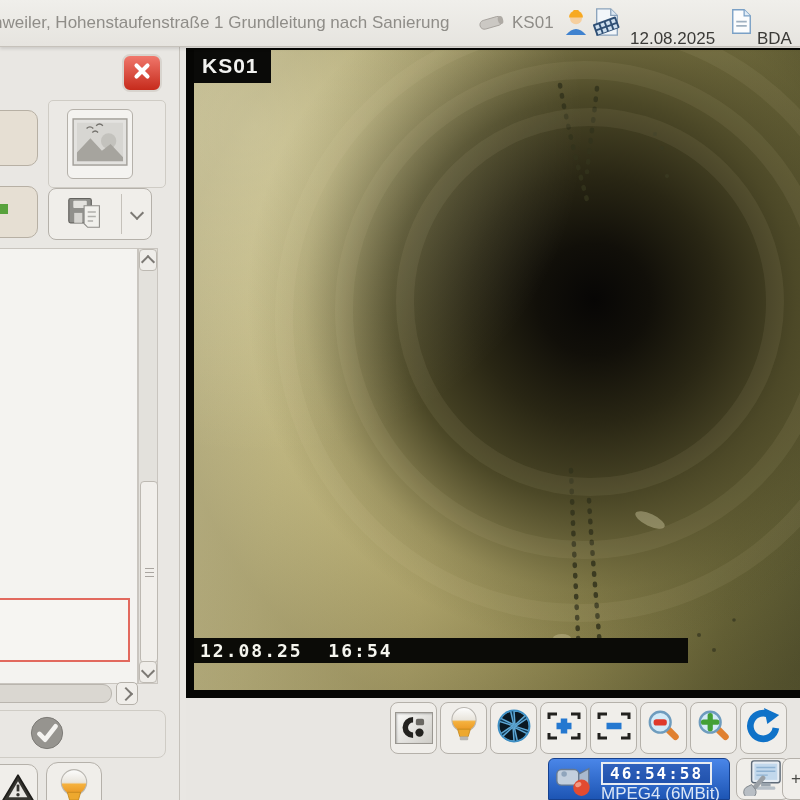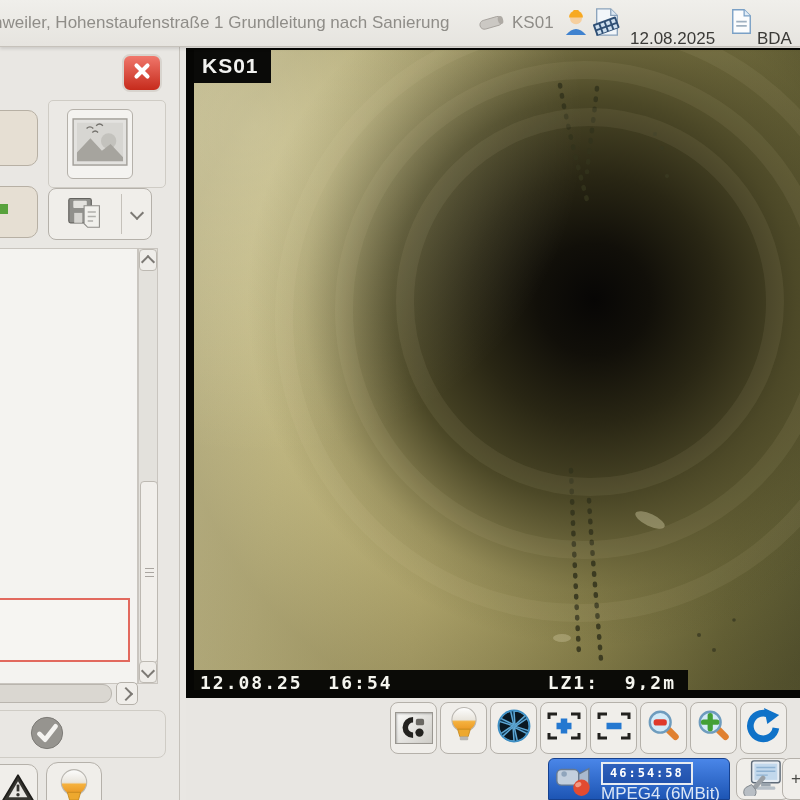--- a/index.html
+++ b/index.html
@@ -45,31 +45,31 @@
     background:
       radial-gradient(circle at 10% 12%, rgba(255,250,215,.28), transparent 42%),
       radial-gradient(circle at 66% 39%, #070605 0%, #110f09 10%, #292614 22%, #4c4827 36%, rgba(80,76,42,.25) 52%, transparent 62%),
       radial-gradient(circle at 62% 46%, transparent 45%, rgba(20,18,8,.18) 78%),
       linear-gradient(100deg,#dbd2a0 0%,#ccc289 22%,#b5aa6f 45%,#8e864f 68%,#6b6739 88%,#5d5b33 100%);}
   #seam{position:absolute;left:0;top:0;}
   #camLabel{position:absolute;left:0;top:0;background:#0a0a08;color:#f2f2f0;
     font-weight:bold;font-size:21px;letter-spacing:1px;padding:4px 12px 5px 8px;}
   .osd{position:absolute;background:#0b0b07;color:#f5f5ee;font-family:"DejaVu Sans Mono",monospace;
     font-weight:bold;font-size:18px;letter-spacing:2px;white-space:pre;display:flex;align-items:center;}
-  #osd1{left:0;top:620px;width:494px;height:25px;justify-content:space-between;padding:0 12px 0 6px;box-sizing:border-box;gap:11px;}
+  #osd1{left:0;top:588px;width:494px;height:25px;justify-content:space-between;padding:0 12px 0 6px;box-sizing:border-box;gap:11px;}
   #osd2{left:0;top:616px;width:268px;height:24px;padding-left:6px;box-sizing:border-box;}
   
   #bottomstrip{position:absolute;left:186px;top:698px;width:614px;height:102px;background:#e8e6e2;z-index:3;}
   #vtoolbar{position:absolute;left:204px;top:4px;display:flex;gap:3px;}
   .tbtn{width:47px;height:52px;}
   #recPanel{position:absolute;left:362px;top:60px;width:182px;height:42px;
     background:linear-gradient(180deg,#4a86e8,#1d55b4);border:1px solid #16418f;
     border-radius:6px 6px 0 0;box-sizing:border-box;}
   #timeBox{position:absolute;left:52px;top:3px;border:2px solid #e8ecf2;background:rgba(10,40,120,.35);
-    color:#fff;font-family:"DejaVu Sans Mono",monospace;font-weight:bold;font-size:12px;
+    color:#fff;font-family:"DejaVu Sans Mono",monospace;font-weight:bold;font-size:16px;
     letter-spacing:2px;padding:0 7px;line-height:19px;}
   #recFormat{position:absolute;left:52px;top:25px;color:#dbe6f5;font-size:17px;}
   #settingsBtn{position:absolute;left:550px;top:60px;width:54px;height:42px;}
   #partialBtn{position:absolute;left:596px;top:60px;width:70px;height:42px;justify-content:flex-start;
     padding-left:8px;font-size:17px;color:#4a4946;}
   
   #warnBtn{position:absolute;left:-14px;top:718px;width:52px;height:52px;border-radius:10px;}
   #bulbBtn{position:absolute;left:46px;top:716px;width:56px;height:58px;border-radius:12px;}
   .camframe{width:36px;height:30px;background:linear-gradient(135deg,#fafaf8,#cfcdc8);
     border:1px solid #9a9791;box-shadow:inset 1px 1px 2px rgba(0,0,0,.25);
@@ -257,21 +257,20 @@
           <circle cx="396" cy="252" r="185"></circle>
             <circle cx="390" cy="260" r="240"></circle>
             <circle cx="385" cy="268" r="295"></circle>
         </g>
         <ellipse cx="456" cy="470" rx="16" ry="6" fill="rgba(235,228,190,0.35)" transform="rotate(25 456 470)"></ellipse>
         <ellipse cx="368" cy="588" rx="9" ry="4" fill="rgba(235,228,190,0.28)"></ellipse>
       </svg>
       <div id="camLabel">KS01</div>
       <div class="osd" id="osd1">
         <span>12.08.25  16:54</span>
-        <span>LZ1:  9,2m</span>
       </div>
     </div>
   </div>
 
   <div id="bottomstrip">
     <div id="vtoolbar">
       <div class="btn tbtn">
         <div class="camframe">
           <svg viewBox="0 0 30 24" width="28" height="22">
             <path d="M14 3 A8.5 8.5 0 1 0 14 20" fill="none" stroke="#23221f" stroke-width="6"></path>

